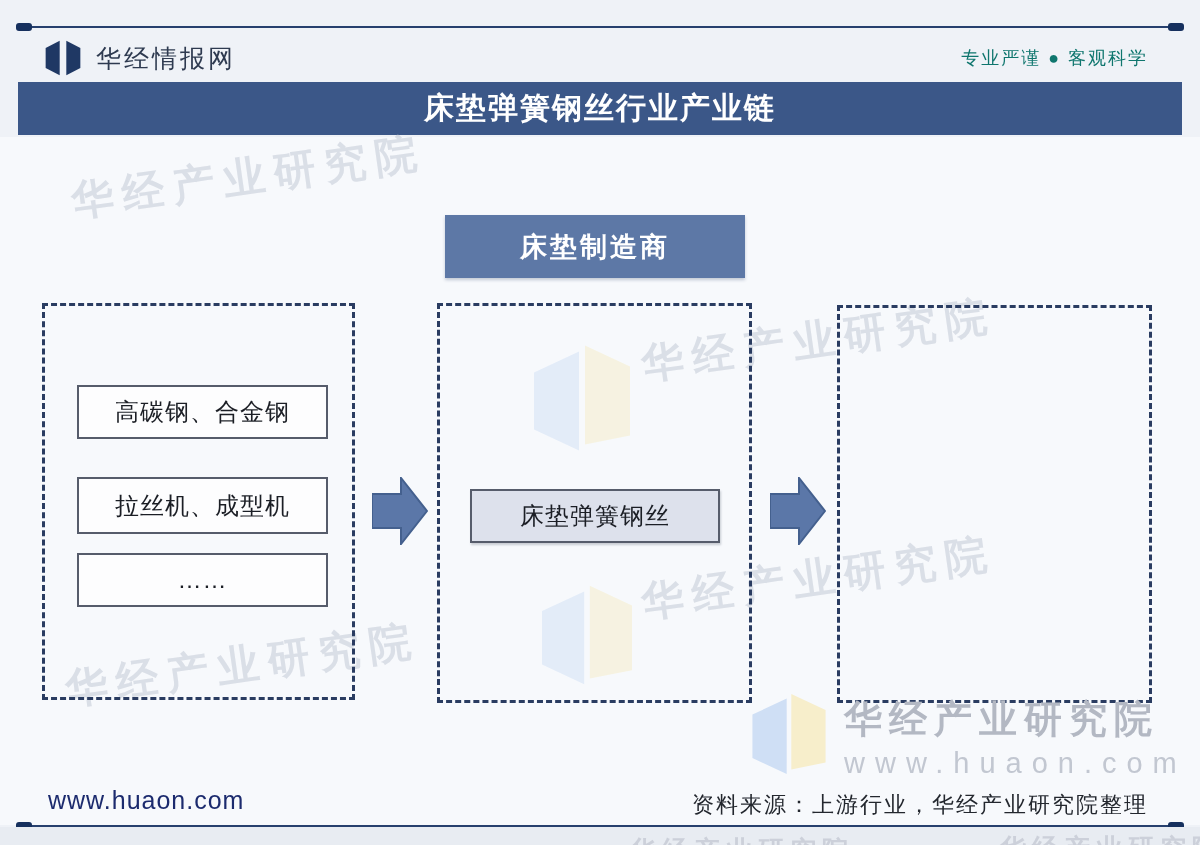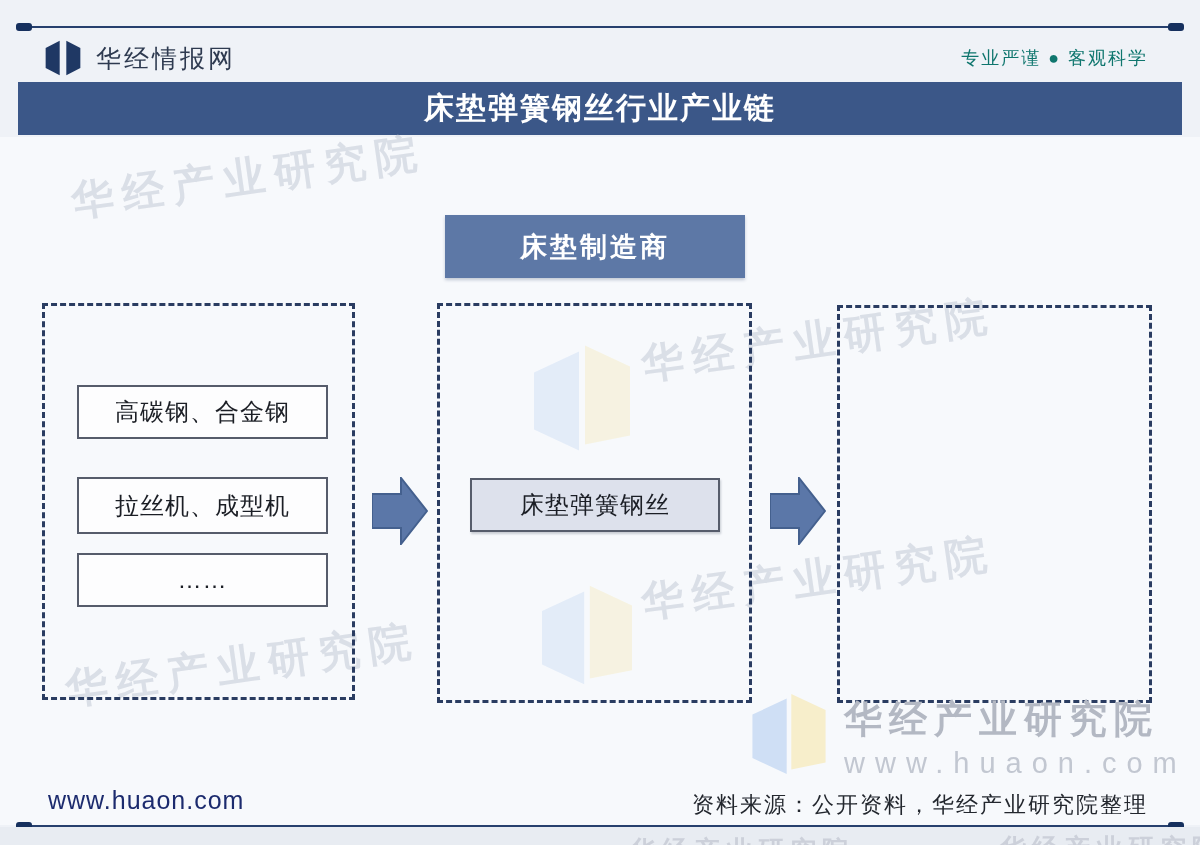--- a/index.html
+++ b/index.html
@@ -40,21 +40,21 @@
   #dashed-down{left:837px;top:168px;width:309px;height:392px;}
 
   .item-box{position:absolute;border:2px solid #565c6b;display:flex;align-items:center;justify-content:center;
     font-size:24px;color:#1b1e25;letter-spacing:1px;}
   .item-box.white{background:#fdfdfe;}
   .item-box.tint{background:#dde1ec;box-shadow:1px 2px 2px rgba(60,70,90,.25);}
 
   #up-item-0{left:77px;top:248px;width:247px;height:50px;}
   #up-item-1{left:77px;top:340px;width:247px;height:53px;}
   #up-item-2{left:77px;top:416px;width:247px;height:50px;}
-  #mid-item-0{left:470px;top:341px;width:246px;height:50px;text-align:center;}
+  #mid-item-0{left:470px;top:352px;width:246px;height:50px;text-align:center;}
   #down-item-0{left:870px;top:339px;width:251px;height:53px;}
 
   .arrow{position:absolute;width:56px;height:68px;}
   #arrow-1{left:372px;top:340px;}
   #arrow-2{left:770px;top:340px;}
 
   
   .wm{position:absolute;white-space:nowrap;font-size:42px;font-weight:bold;
     color:rgba(162,171,188,0.33);letter-spacing:9px;transform:rotate(-8deg);pointer-events:none;}
   .wm-logo{position:absolute;opacity:.55;pointer-events:none;}
@@ -149,21 +149,21 @@
         <polygon points="34,0 64,14 64,60 34,66" fill="#f7eecb"></polygon>
       </svg>
     </span>
     <span class="txt">
       <span class="l1">华经产业研究院</span>
       <span class="l2">www.huaon.com</span>
     </span>
   </div>
 
   <div id="footer-site">www.huaon.com</div>
-  <div id="footer-source">资料来源：公开资料，华经产业研究院整理</div>
+  <div id="footer-source">资料来源：上游行业，华经产业研究院整理</div>
 
   <div class="rule" id="bottom-rule">
     <div class="cap left"></div>
     <div class="cap right"></div>
   </div>
   <div id="footer-strip">
     <div class="wm-cut" style="left:630px;top:6px;">华经产业研究院</div>
     <div class="wm-cut" style="left:1000px;top:4px;">华经产业研究院</div>
   </div>
 

